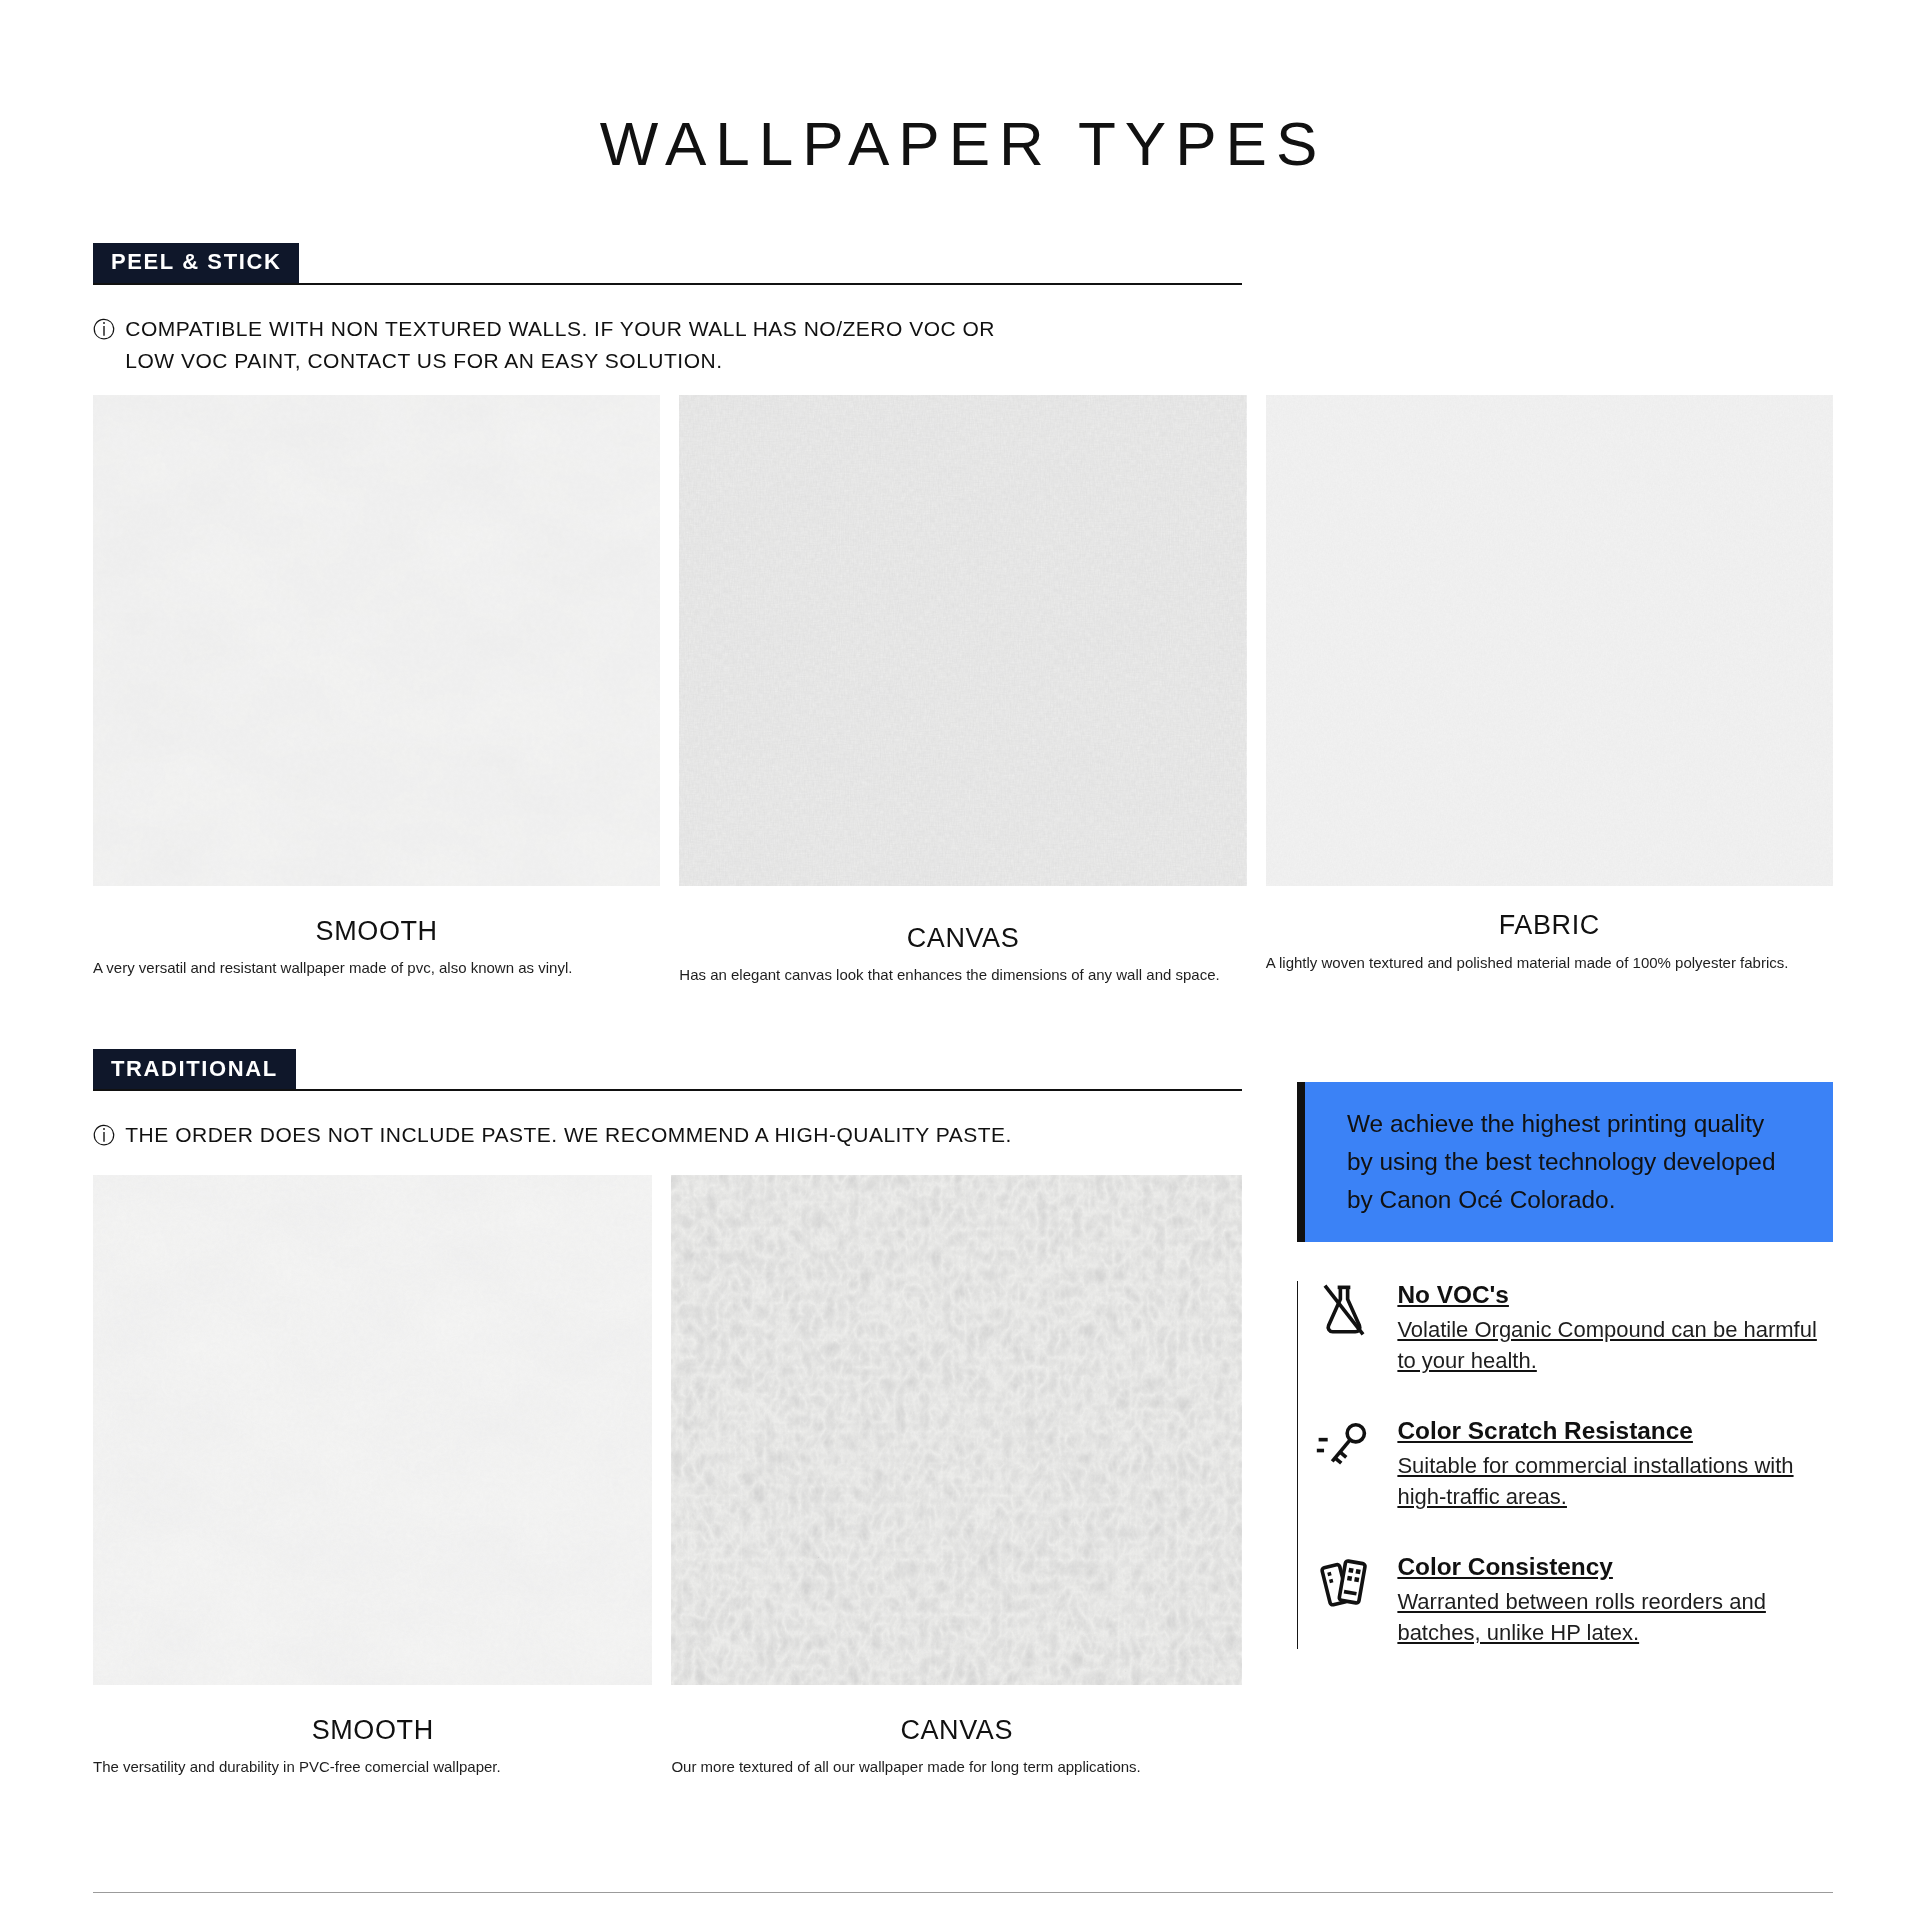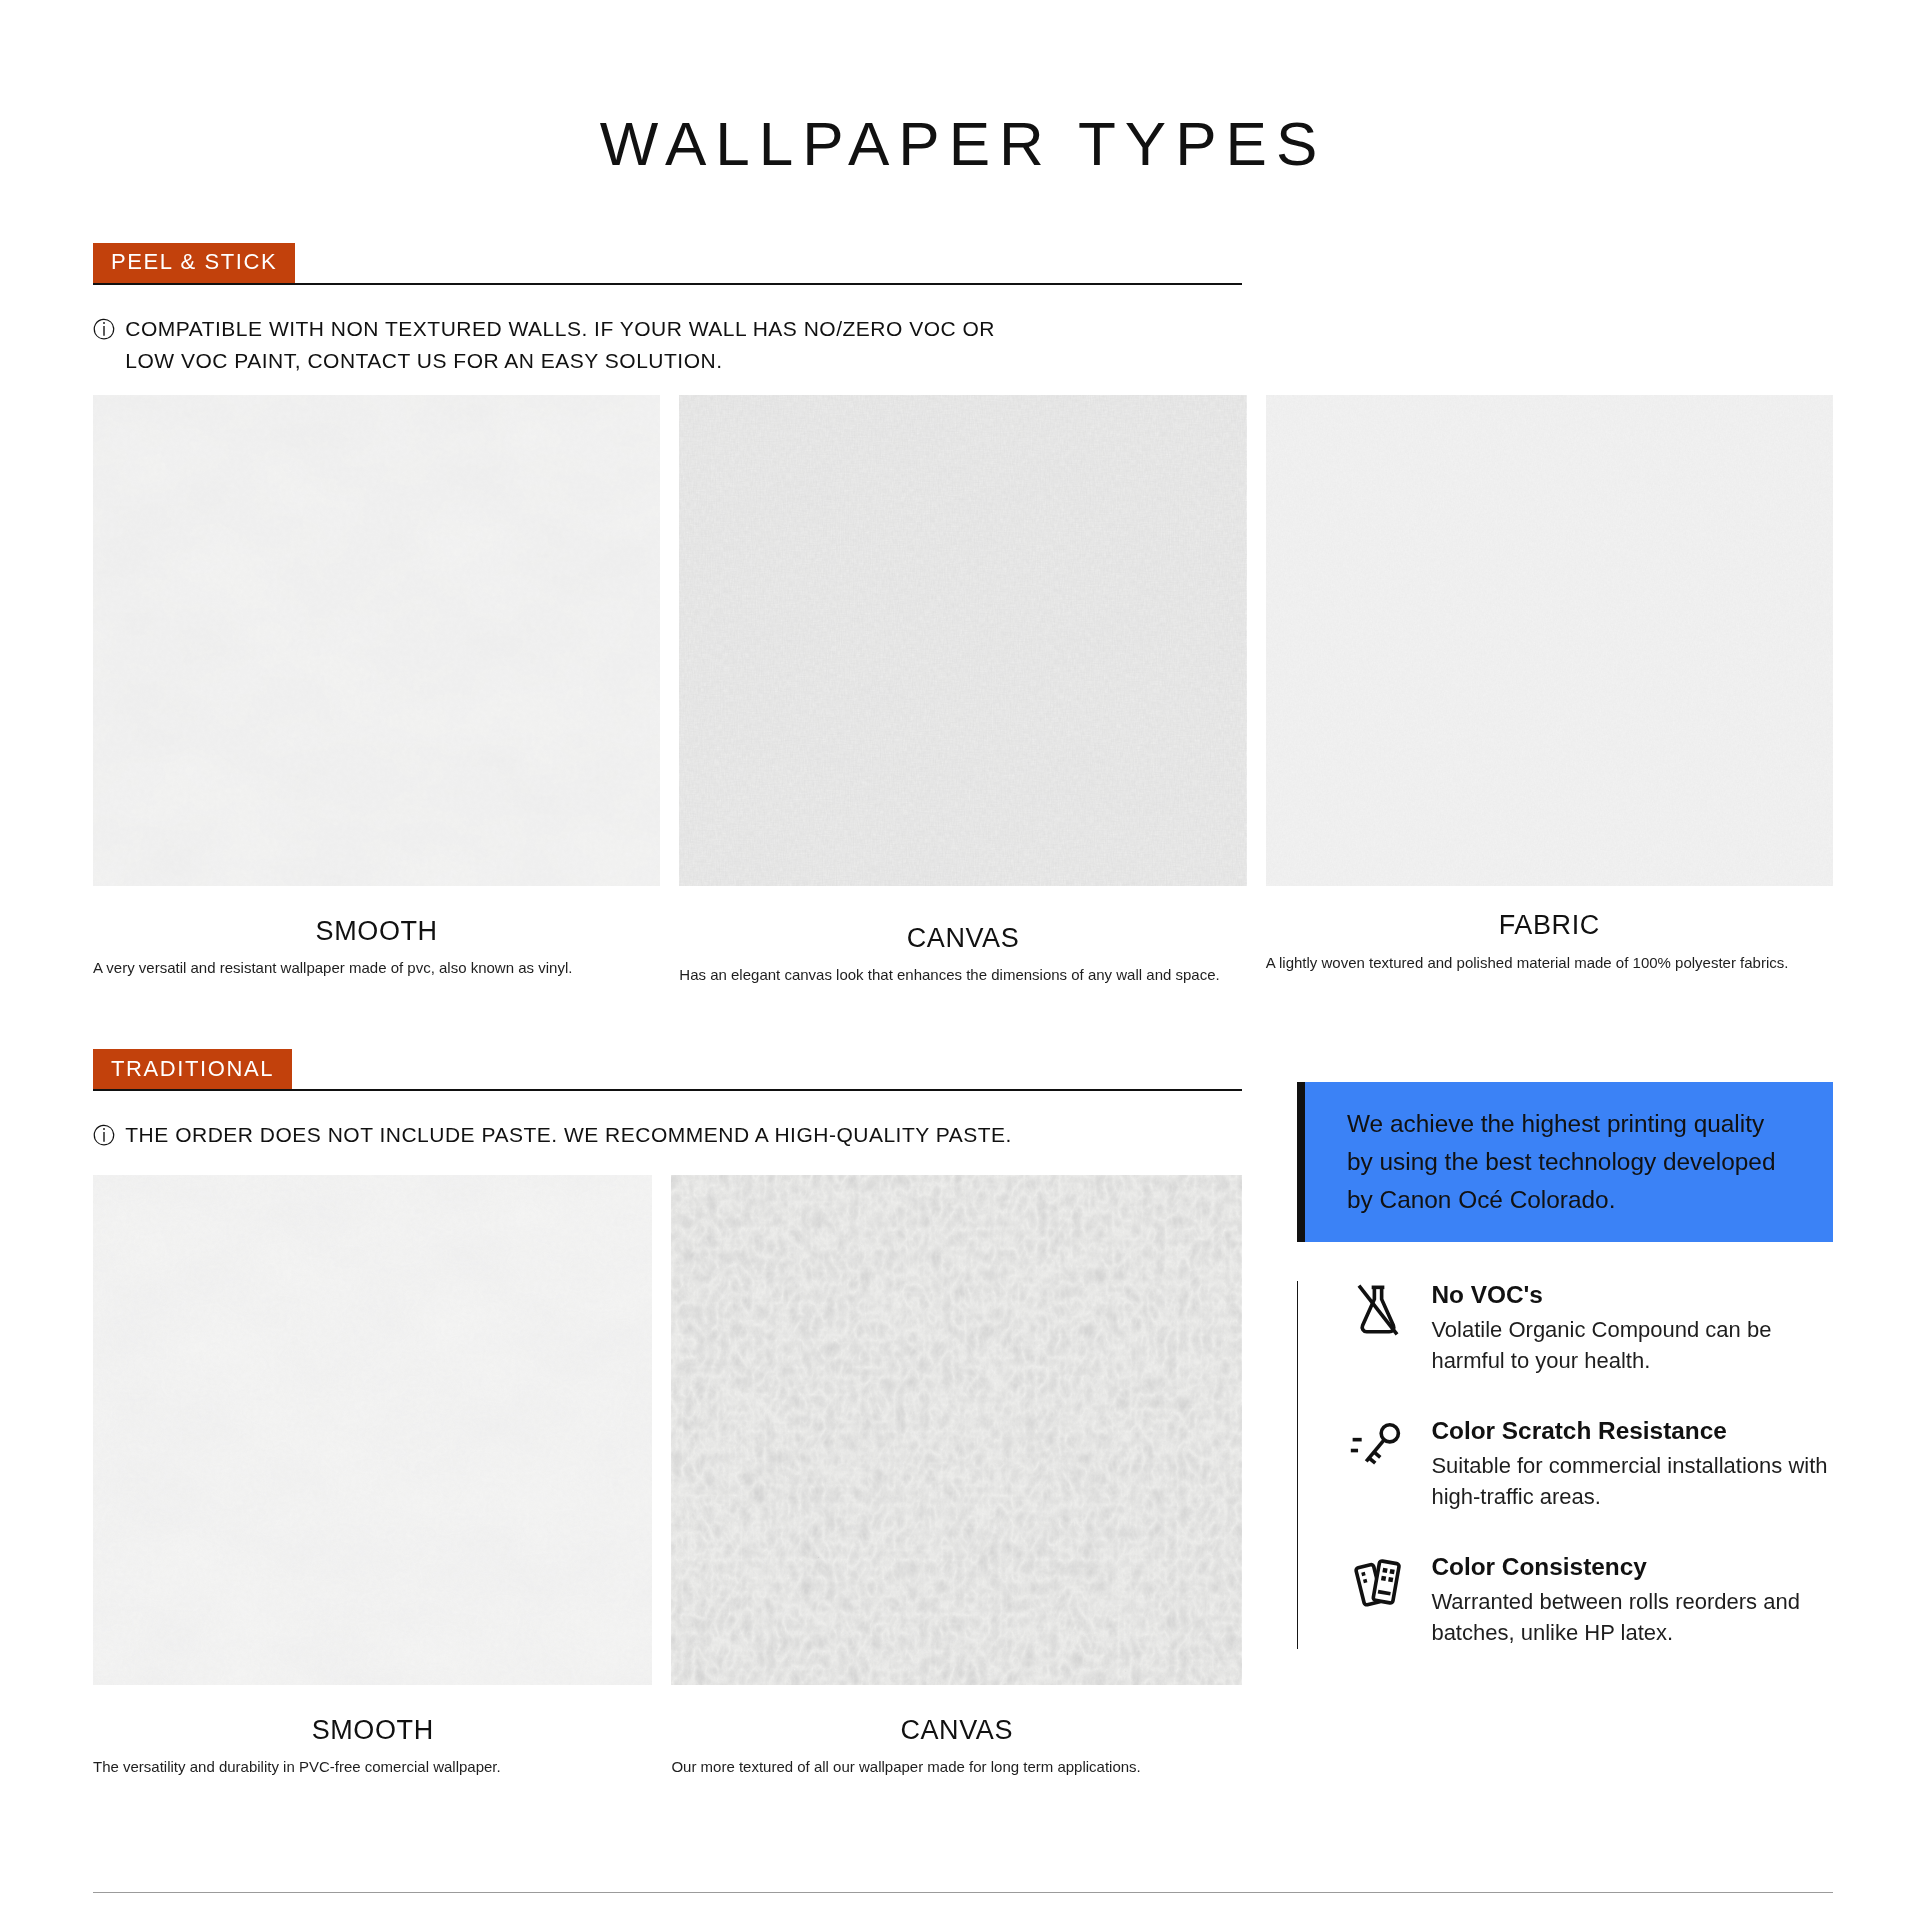--- a/index.html
+++ b/index.html
@@ -11,22 +11,22 @@
   }
   .page-title{
     margin:27px 0 0;text-align:center;
     font-size:62px;font-weight:500;letter-spacing:9px;
   }
   .section-head{
     width:1149px;margin-top:64px;
     border-bottom:2.6px solid #111;
   }
   .section-label{
-    display:inline-block;background:#c2410c;color:#fff;
-    font-size:22px;font-weight:400;letter-spacing:1.6px;
+    display:inline-block;background:#0f172a;color:#fff;
+    font-size:22px;font-weight:700;letter-spacing:1.6px;
     padding:6.4px 18px 7.7px;
   }
   .note{display:flex;align-items:flex-start;gap:10.3px;margin-top:28px;}
   .info-icon{font-size:22px;line-height:1.5;}
   .note-text{
     margin:0;font-size:21px;line-height:1.5;letter-spacing:0.5px;
     max-width:918px;
   }
   .note-text.wide{max-width:none;}
   .swatch-row{display:grid;column-gap:19px;margin-top:19px;}
@@ -42,21 +42,21 @@
   .swatch-name{margin:0;font-size:27px;font-weight:400;letter-spacing:0.6px;text-align:center;}
   .swatch-desc{margin:10.3px 0 0;font-size:15px;line-height:1.4;color:#1e1e1e;max-width:578px;}
   .lower{display:grid;grid-template-columns:1149px 1fr;column-gap:55px;margin-top:64px;}
   .left-col .section-head{margin-top:0;width:100%;}
   .quality-highlight{
     margin-top:33px;background:#3b82f6;border-left:8.3px solid #111;
     padding:23px 42px;font-size:24.4px;line-height:1.55;
   }
   .features{
     margin-top:39px;border-left:1.9px solid #161616;
-    padding-left:51px;display:flex;flex-direction:column;gap:40px;
+    padding-left:17px;display:flex;flex-direction:column;gap:40px;text-decoration:underline;
   }
   .feature{display:flex;gap:24.4px;}
   .feature-icon{flex:0 0 58px;width:58px;}
   .feature-icon svg{width:58px;height:58px;display:block;}
   .hq-badge{
     box-sizing:border-box;width:54px;height:46px;border:3.9px solid #111;border-radius:6.4px;
     display:flex;align-items:center;justify-content:center;
     font-size:23px;font-weight:700;letter-spacing:0.6px;margin-top:3.9px;
   }
   .feature-title{font-size:24.4px;font-weight:700;}

